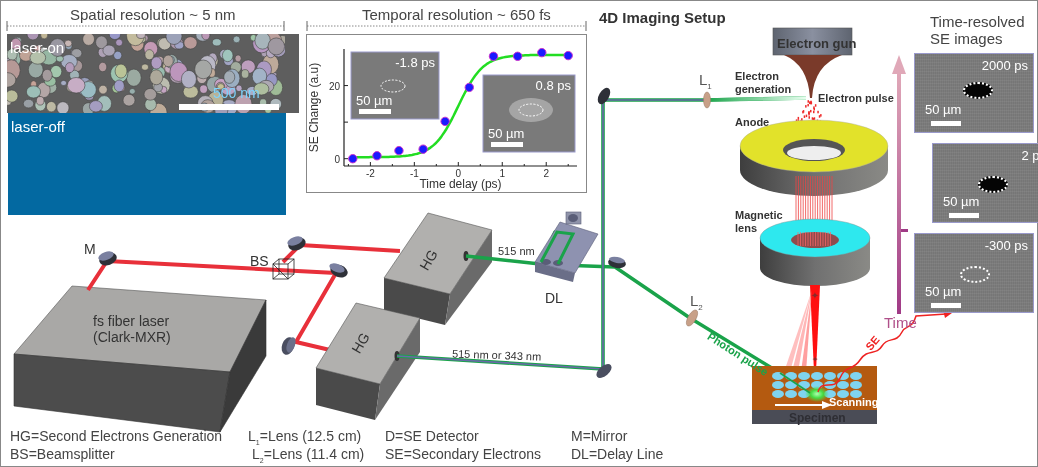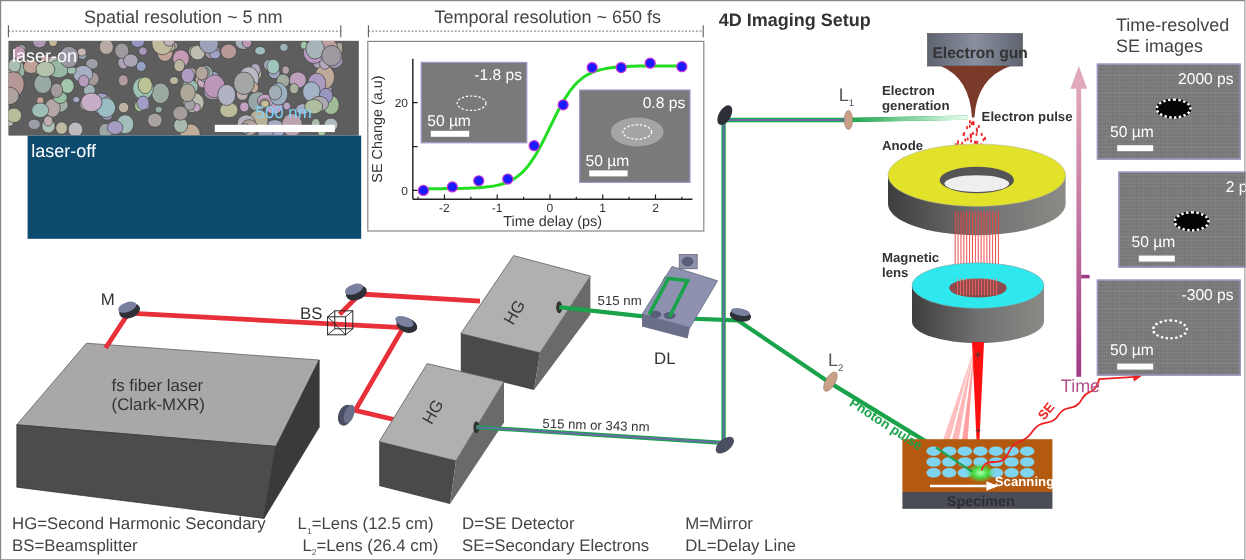--- a/index.html
+++ b/index.html
@@ -193,21 +193,21 @@
       <ellipse cx="50.5" cy="13.5" rx="8.0" ry="8.9" fill="rgb(153,151,161)" stroke="#444" stroke-width="0.6"></ellipse>
       <ellipse cx="0.3" cy="45.9" rx="8.5" ry="7.3" fill="rgb(174,163,159)" stroke="#444" stroke-width="0.6"></ellipse>
       <ellipse cx="196.3" cy="35.4" rx="8.6" ry="9.4" fill="rgb(165,167,165)" stroke="#444" stroke-width="0.6"></ellipse>
       <ellipse cx="81.6" cy="5.1" rx="5.9" ry="6.3" fill="rgb(185,171,163)" stroke="#444" stroke-width="0.6"></ellipse>
       <ellipse cx="232.0" cy="54.3" rx="3.1" ry="3.3" fill="rgb(183,167,197)" stroke="#444" stroke-width="0.6"></ellipse>
     </svg>
   <div class="txt" style="left:3px;top:5px;font-size:15px;color:#fff;">laser-on</div>
   <div class="txt" style="left:206px;top:51px;font-size:14px;color:#7dd3fc;">500 nm</div>
   <div class="abs" style="left:172px;top:70px;width:100px;height:6px;background:#fff;"></div>
 </div>
-<div class="abs" style="left:23px;top:113px;width:278px;height:86px;background:#0c4a6e;">
+<div class="abs" style="left:8px;top:113px;width:278px;height:102px;background:#0369a1;">
   <div class="txt" style="left:3px;top:5px;font-size:15px;color:#fff;">laser-off</div>
 </div>
 
 <div class="txt" style="left:362px;top:6px;font-size:15px;color:#444;">Temporal resolution ~ 650 fs</div>
 <svg class="abs" style="left:306px;top:20px" width="282" height="14">
   <line x1="1" y1="6" x2="280" y2="6" stroke="#888" stroke-dasharray="1.5 1.5"></line>
   <line x1="1" y1="1" x2="1" y2="11" stroke="#666"></line>
     <line x1="280" y1="1" x2="280" y2="11" stroke="#666"></line>
 </svg>
 <div class="abs" style="left:306px;top:34px;width:279px;height:157px;border:1px solid #888;background:#fff;">
@@ -633,24 +633,24 @@
   <div class="txt" style="left:10px;top:50px;font-size:13px;color:#fff;">50 µm</div>
   <div class="abs" style="left:16px;top:69px;width:30px;height:5px;background:#fff;"></div>
 </div>
 <div class="sem grain" style="left:914px;top:233px;width:118px;height:78px;border:1px solid #9a9acc;background-color:#7c7c7c;">
   <div class="txt" style="right:5px;top:4px;font-size:13px;color:#fff;">-300 ps</div>
   <div class="abs" style="left:45px;top:32px;width:30px;height:17px;border-radius:50%;border:2px dotted #fff;box-sizing:border-box;"></div>
   <div class="txt" style="left:10px;top:50px;font-size:13px;color:#fff;">50 µm</div>
   <div class="abs" style="left:16px;top:69px;width:30px;height:5px;background:#fff;"></div>
 </div>
 
-<div class="txt" style="left:10px;top:428px;font-size:14px;color:#444;">HG=Second Harmonic Secondary</div>
+<div class="txt" style="left:10px;top:428px;font-size:14px;color:#444;">HG=Second Electrons Generation</div>
 <div class="txt" style="left:10px;top:446px;font-size:14px;color:#444;">BS=Beamsplitter</div>
 <div class="txt" style="left:248px;top:428px;font-size:14px;color:#444;">
   <span>L</span><sub style="font-size:7px;">1</sub><span>=Lens (12.5 cm)</span>
 </div>
 <div class="txt" style="left:252px;top:446px;font-size:14px;color:#444;">
-  <span>L</span><sub style="font-size:7px;">2</sub><span>=Lens (26.4 cm)</span>
+  <span>L</span><sub style="font-size:7px;">2</sub><span>=Lens (11.4 cm)</span>
 </div>
 <div class="txt" style="left:385px;top:428px;font-size:14px;color:#444;">D=SE Detector</div>
 <div class="txt" style="left:385px;top:446px;font-size:14px;color:#444;">SE=Secondary Electrons</div>
 <div class="txt" style="left:571px;top:428px;font-size:14px;color:#444;">M=Mirror</div>
 <div class="txt" style="left:571px;top:446px;font-size:14px;color:#444;">DL=Delay Line</div>
 
 </body></html>

